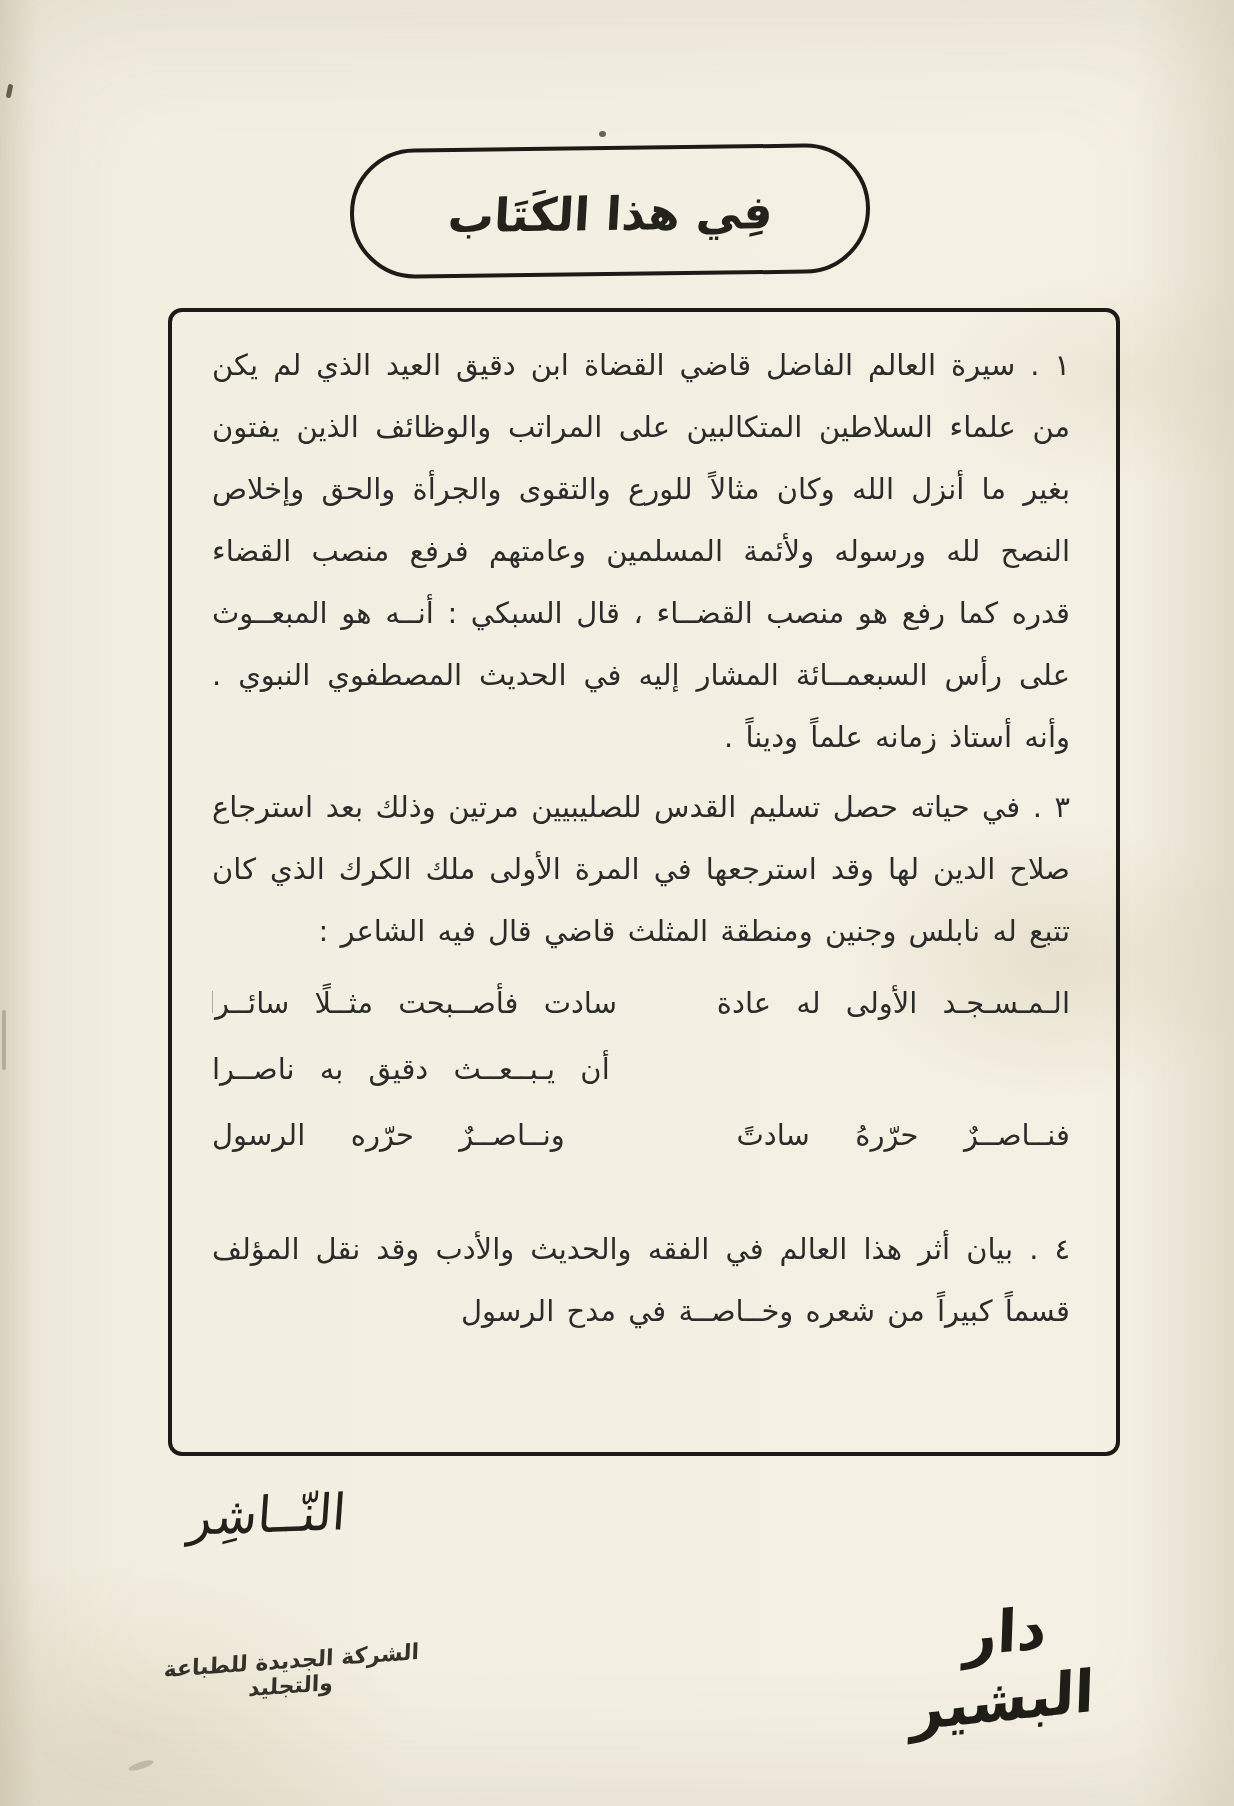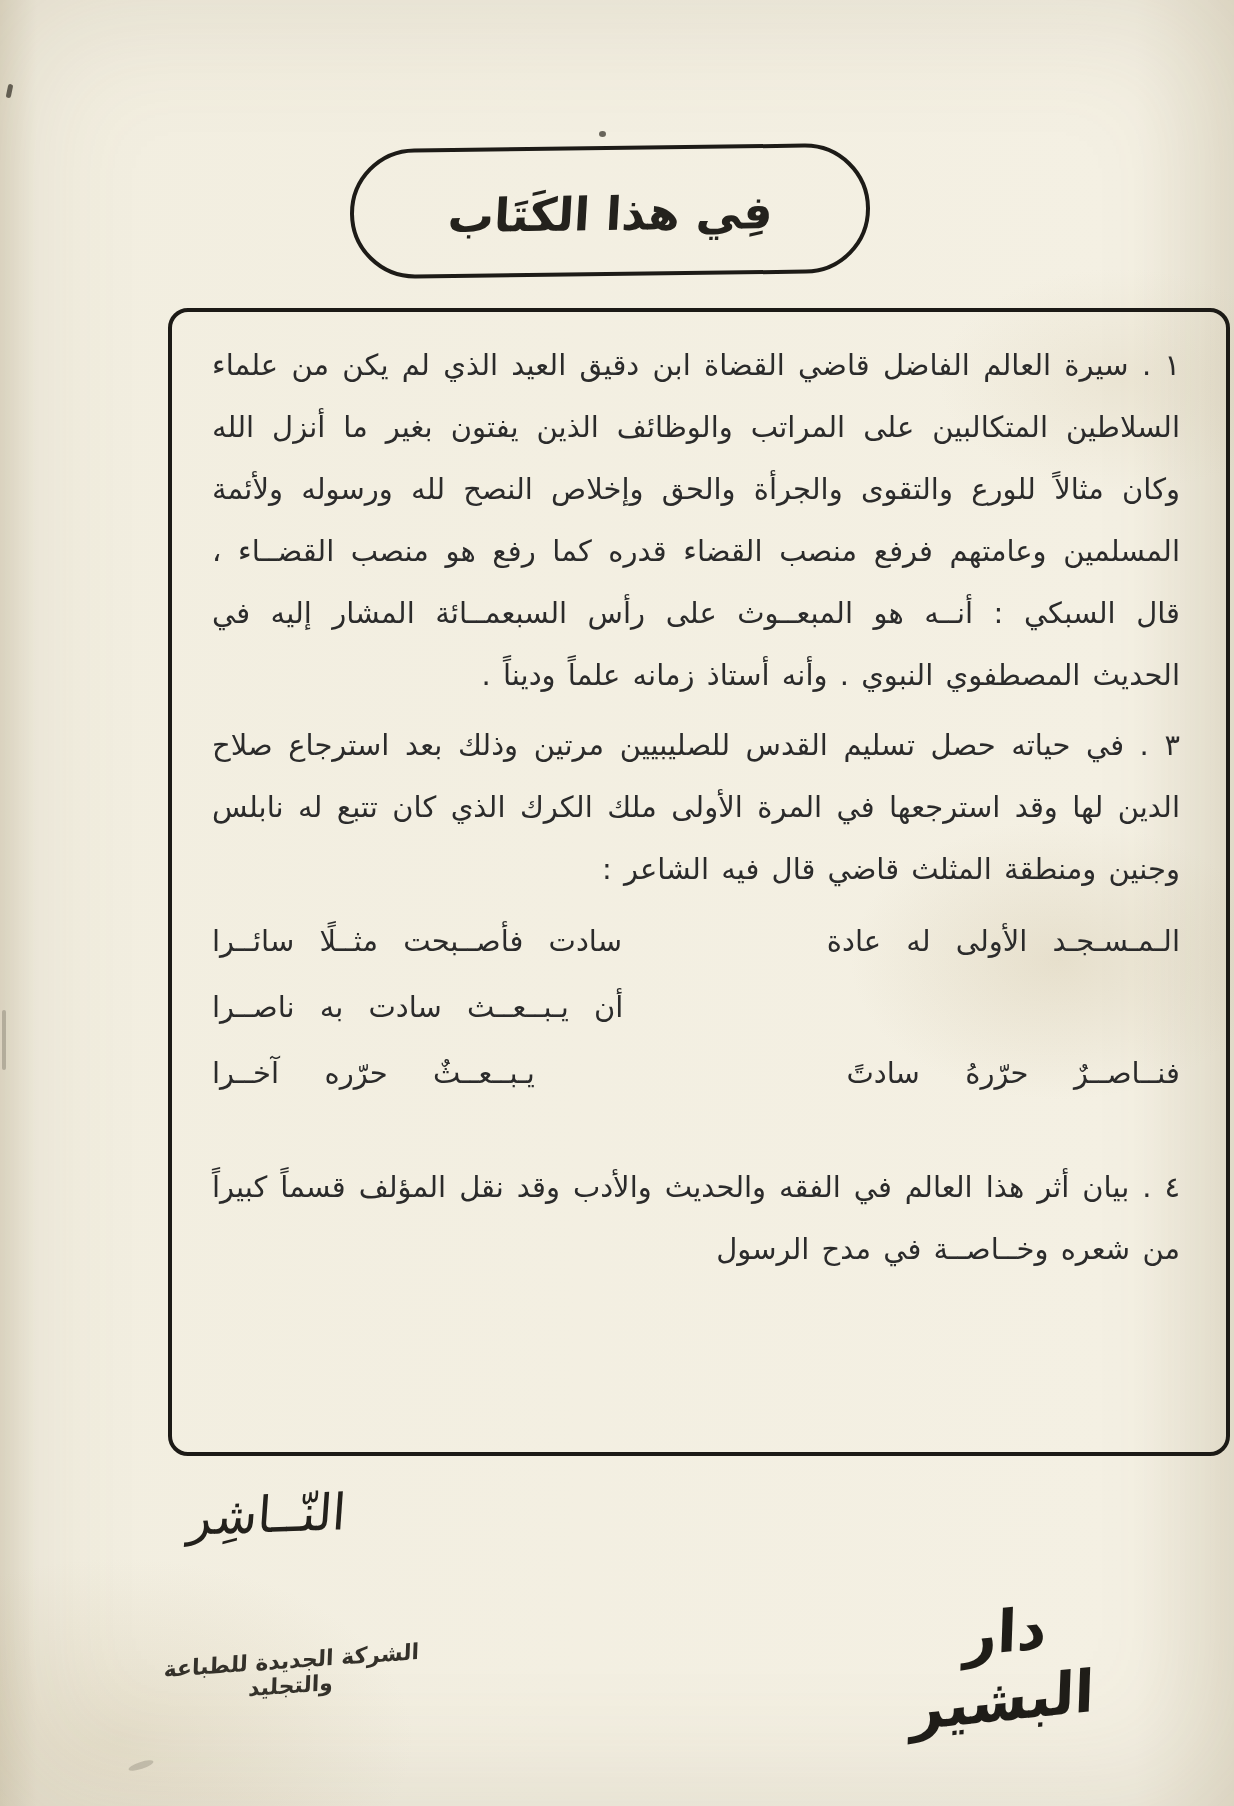--- a/index.html
+++ b/index.html
@@ -32,22 +32,22 @@
     display:flex;align-items:center;justify-content:center;
   }
   .title-text{
     font-size:46px;font-weight:700;color:#24221d;
     transform:skewX(-4deg);
     padding-top:6px;
   }
 
   
   .content-box{
-    position:absolute;left:168px;top:308px;width:1062px;height:1148px;
-    border:4px solid #1c1a16;border-radius:20px;
+    position:absolute;left:168px;top:308px;width:952px;height:1148px;
+    border:4px solid #1c1a16;border-radius:14px;
     box-sizing:border-box;
     padding:22px 46px 26px 40px;
     overflow:hidden;
     text-align:justify;
   }
   .item{
     margin:0 0 8px 0;
     font-size:29px;line-height:62px;
     word-spacing:3px;
   }
@@ -97,25 +97,25 @@
 
 
     <p class="item"><span class="num">٣ .</span> <span>في حياته حصل تسليم القدس للصليبيين مرتين وذلك بعد استرجاع صلاح الدين لها وقد استرجعها في المرة الأولى ملك الكرك الذي كان تتبع له نابلس وجنين ومنطقة المثلث قاضي قال فيه الشاعر :</span></p>
 
     <div class="poetry">
       <div class="verse v1">
         <span class="hemi hemi-a">الـمـسـجـد الأولى له عادة</span>
         <span class="hemi hemi-b">سادت فأصــبحت مثــلًا سائــرا</span>
       </div>
       <div class="verse v2">
-        <span class="hemi hemi-b">أن يـبــعــث سادت به ناصــرا</span>
+        <span class="hemi hemi-b">أن يـبــعــث دقيق به ناصــرا</span>
       </div>
       <div class="verse v3">
         <span class="hemi hemi-a">فنــاصــرٌ حرّرهُ سادتً</span>
-        <span class="hemi hemi-b">يـبــعــثٌ حرّره آخــرا</span>
+        <span class="hemi hemi-b">ونــاصــرٌ حرّره الرسول</span>
       </div>
     </div>
 
     <p class="item item-last"><span class="num">٤ .</span> <span>بيان أثر هذا العالم في الفقه والحديث والأدب وقد نقل المؤلف قسماً كبيراً من شعره وخــاصــة في مدح الرسول</span></p>
 
   </div>
 
   <div class="publisher" dir="rtl">النّــاشِر</div>
 
   <div class="logo" dir="rtl">دار البشير</div>

